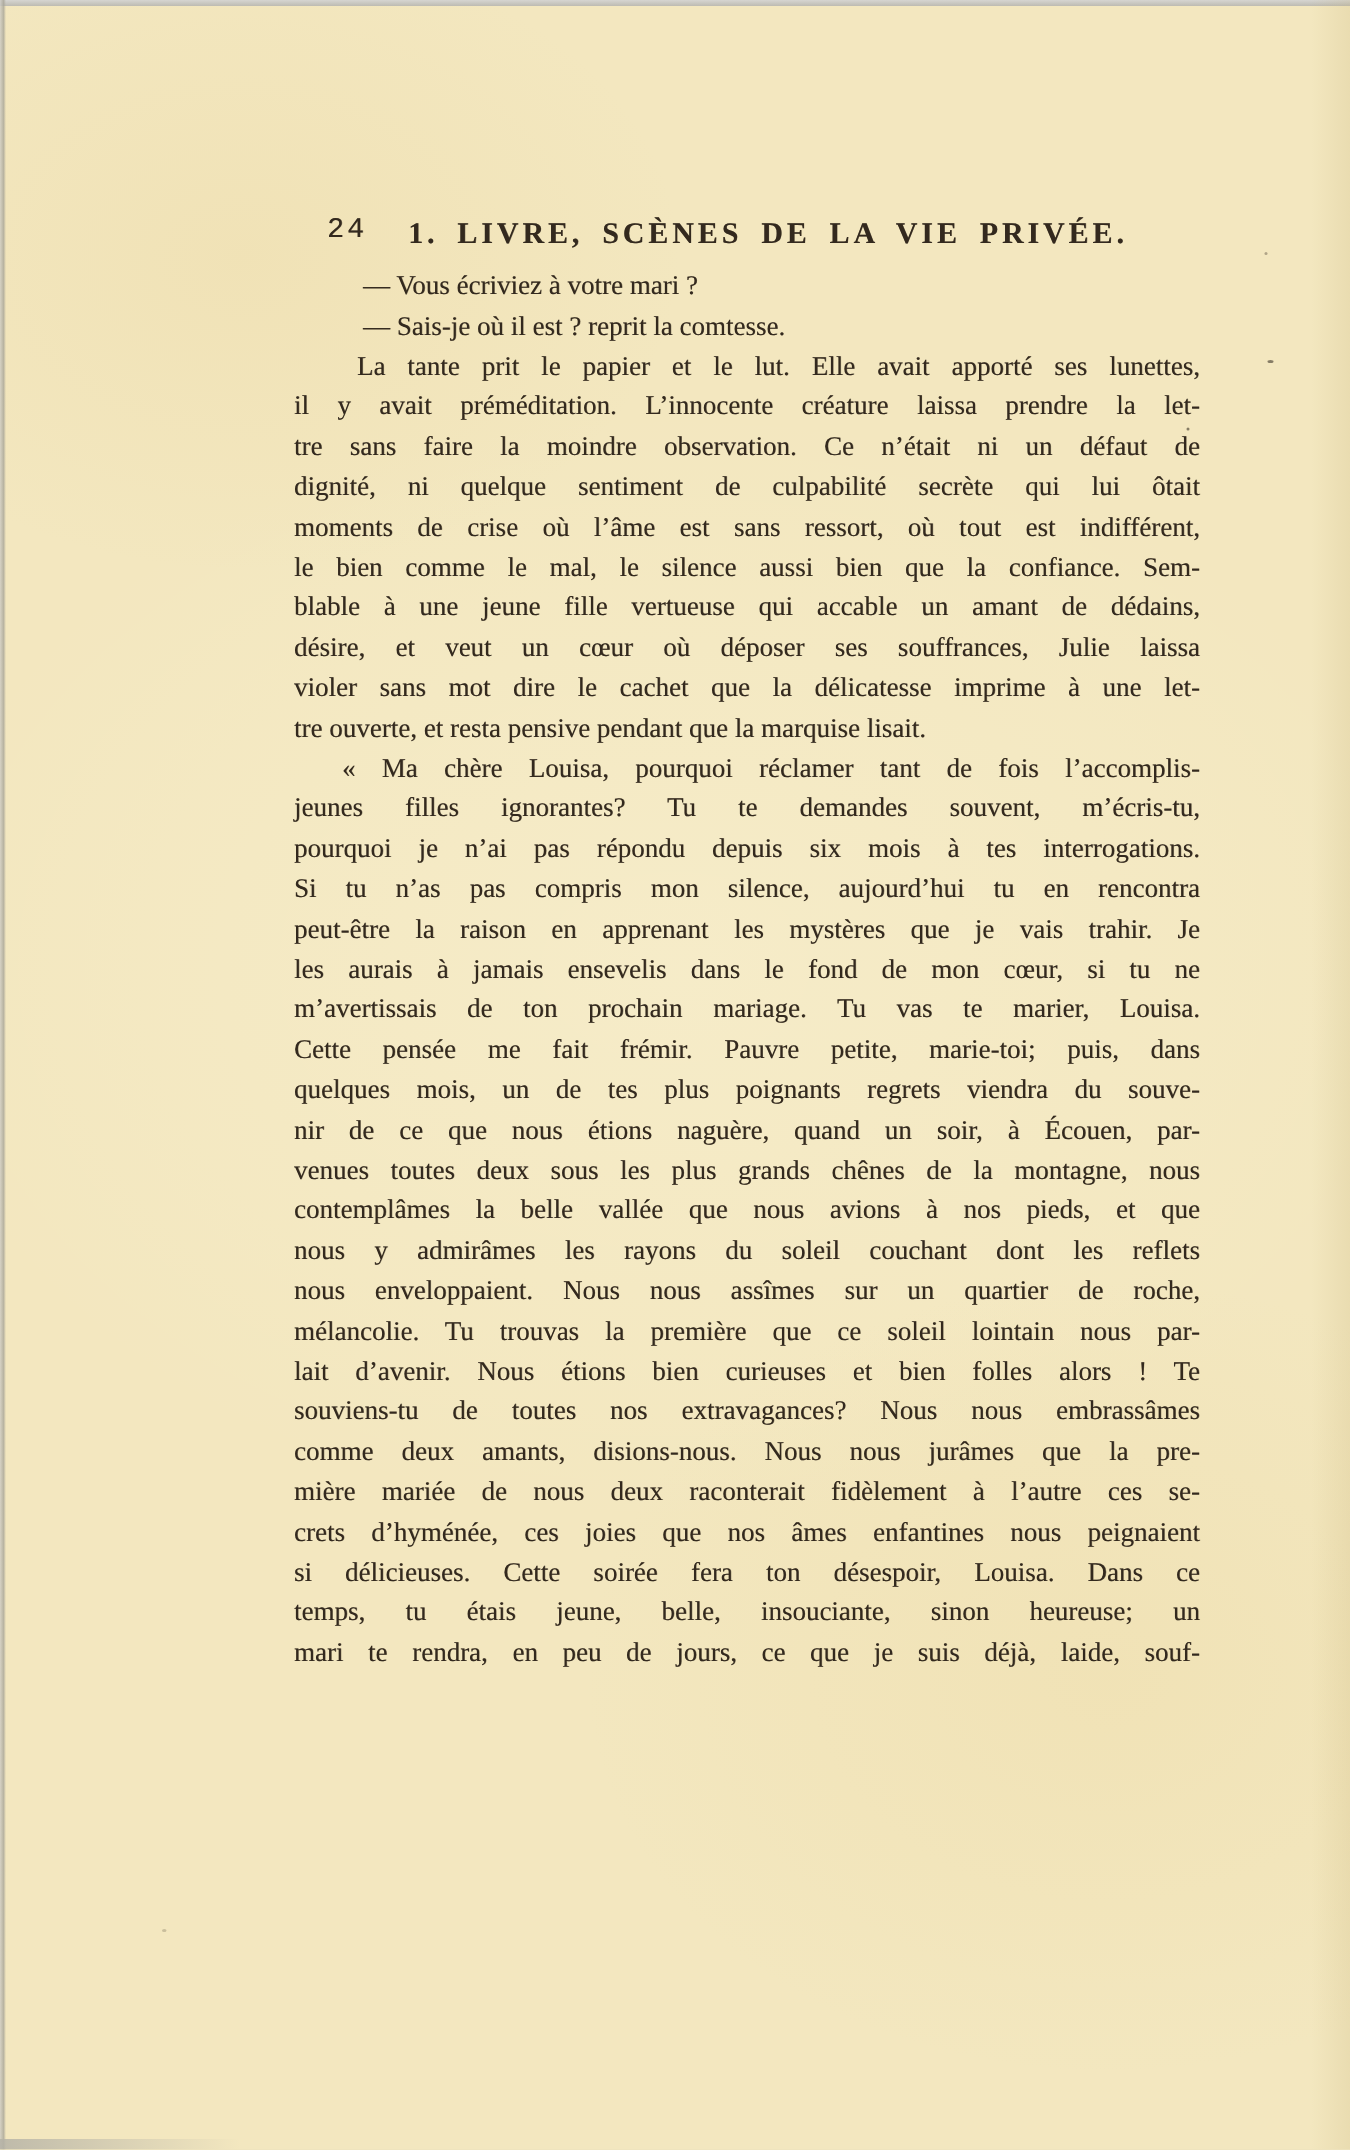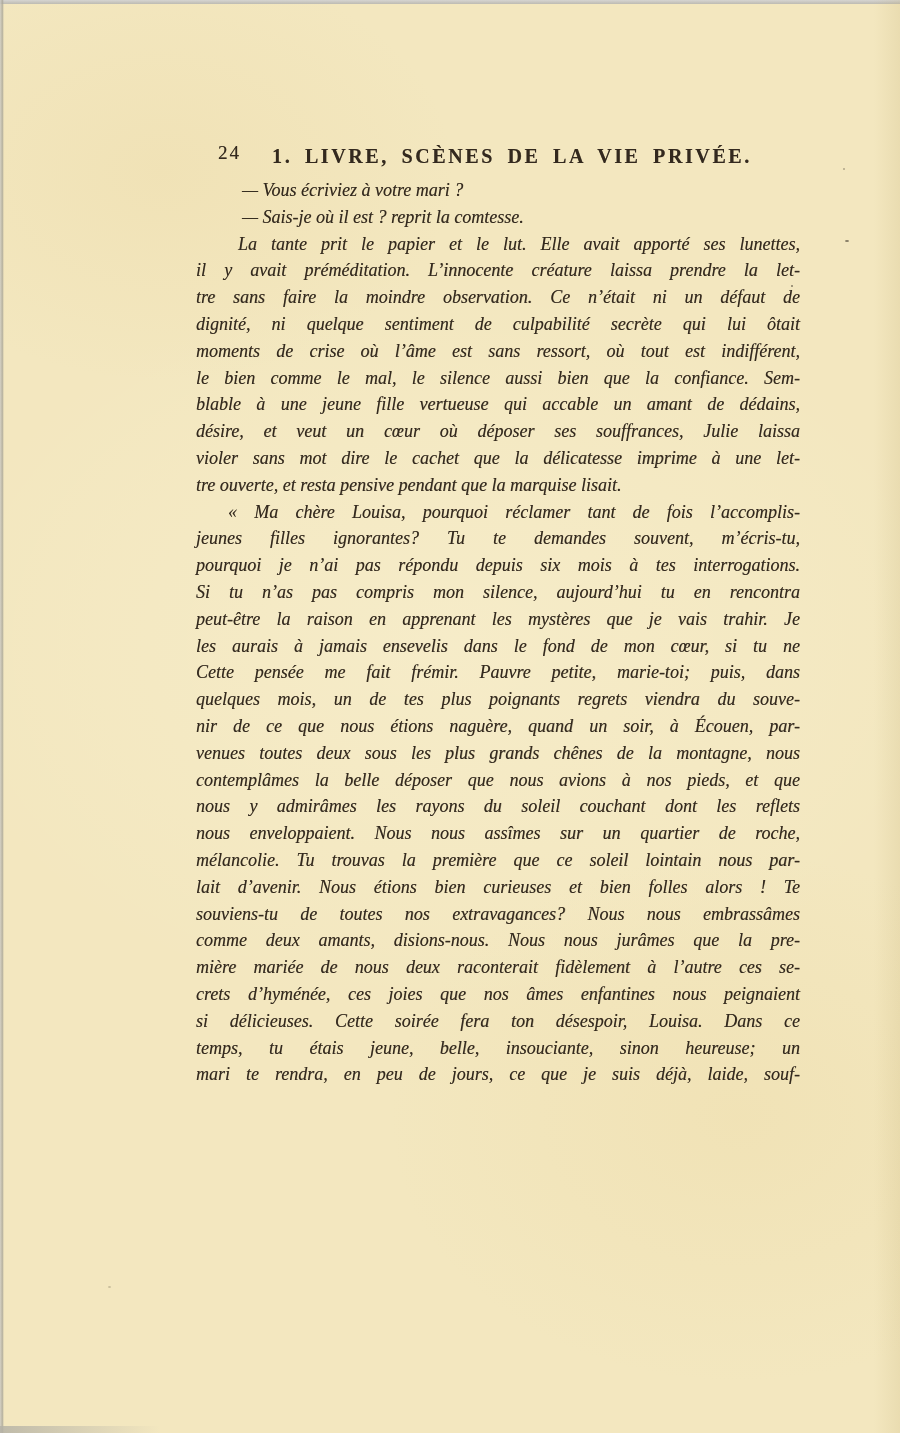--- a/index.html
+++ b/index.html
@@ -34,41 +34,41 @@
 
   
   .page-header{
     position:absolute;left:196px;top:141px;width:604px;height:26px;
     color:var(--ink);
   }
   .page-number{
     position:absolute;left:22px;top:1px;
     font-size:19px;letter-spacing:2px;
     text-shadow:.3px .2px 0 rgba(43,34,20,.5);
+    font-family:Liberation Mono, monospace;
   }
   .running-title{
     position:absolute;left:0;right:0;top:4px;
     text-align:center;transform:translateX(14px);
     font-size:20px;font-weight:bold;
     letter-spacing:2.6px;word-spacing:5px;
     text-shadow:.2px .2px 0 rgba(43,34,20,.45);
   }
 
   
   .text-block{
     position:absolute;left:196px;top:177px;width:604px;
     color:var(--ink);
     font-size:18px;
   }
   .line{
     height:var(--lh);line-height:var(--lh);
     text-align:justify;text-align-last:justify;
     white-space:nowrap; 
     text-shadow:.3px .2px 0 rgba(43,34,20,.45);
-    font-style:italic;
   }
   .line.noj{text-align:left;text-align-last:left;}
 
   
   .speck{position:absolute;background:#4a4234;border-radius:50%;opacity:.65;}
   .speck.s1{left:845px;top:240px;width:4px;height:2px;}
   .speck.s2{left:791px;top:285px;width:2px;height:2px;}
   .speck.s3{left:843px;top:168px;width:2px;height:2px;opacity:.4;}
   .speck.s4{left:108px;top:1286px;width:3px;height:2px;opacity:.25;}
 </style>
@@ -98,25 +98,26 @@
       <div class="line">blable à une jeune fille vertueuse qui accable un amant de dédains,</div>
       <div class="line">désire, et veut un cœur où déposer ses souffrances, Julie laissa</div>
       <div class="line">violer sans mot dire le cachet que la délicatesse imprime à une let-</div>
       <div class="line noj">tre ouverte, et resta pensive pendant que la marquise lisait.</div>
       <div class="line" style="text-indent: 32px;">« Ma chère Louisa, pourquoi réclamer tant de fois l’accomplis-</div>
       <div class="line">jeunes filles ignorantes? Tu te demandes souvent, m’écris-tu,</div>
       <div class="line">pourquoi je n’ai pas répondu depuis six mois à tes interrogations.</div>
       <div class="line">Si tu n’as pas compris mon silence, aujourd’hui tu en rencontra</div>
       <div class="line">peut-être la raison en apprenant les mystères que je vais trahir. Je</div>
       <div class="line">les aurais à jamais ensevelis dans le fond de mon cœur, si tu ne</div>
+      <div class="line">m’avertissais de ton prochain mariage. Tu vas te marier, Louisa.</div>
       <div class="line">Cette pensée me fait frémir. Pauvre petite, marie-toi; puis, dans</div>
       <div class="line">quelques mois, un de tes plus poignants regrets viendra du souve-</div>
       <div class="line">nir de ce que nous étions naguère, quand un soir, à Écouen, par-</div>
       <div class="line">venues toutes deux sous les plus grands chênes de la montagne, nous</div>
-      <div class="line">contemplâmes la belle déposer que nous avions à nos pieds, et que</div>
+      <div class="line">contemplâmes la belle vallée que nous avions à nos pieds, et que</div>
       <div class="line">nous y admirâmes les rayons du soleil couchant dont les reflets</div>
       <div class="line">nous enveloppaient. Nous nous assîmes sur un quartier de roche,</div>
       <div class="line">mélancolie. Tu trouvas la première que ce soleil lointain nous par-</div>
       <div class="line">lait d’avenir. Nous étions bien curieuses et bien folles alors ! Te</div>
       <div class="line">souviens-tu de toutes nos extravagances? Nous nous embrassâmes</div>
       <div class="line">comme deux amants, disions-nous. Nous nous jurâmes que la pre-</div>
       <div class="line">mière mariée de nous deux raconterait fidèlement à l’autre ces se-</div>
       <div class="line">crets d’hyménée, ces joies que nos âmes enfantines nous peignaient</div>
       <div class="line">si délicieuses. Cette soirée fera ton désespoir, Louisa. Dans ce</div>
       <div class="line">temps, tu étais jeune, belle, insouciante, sinon heureuse; un</div>

